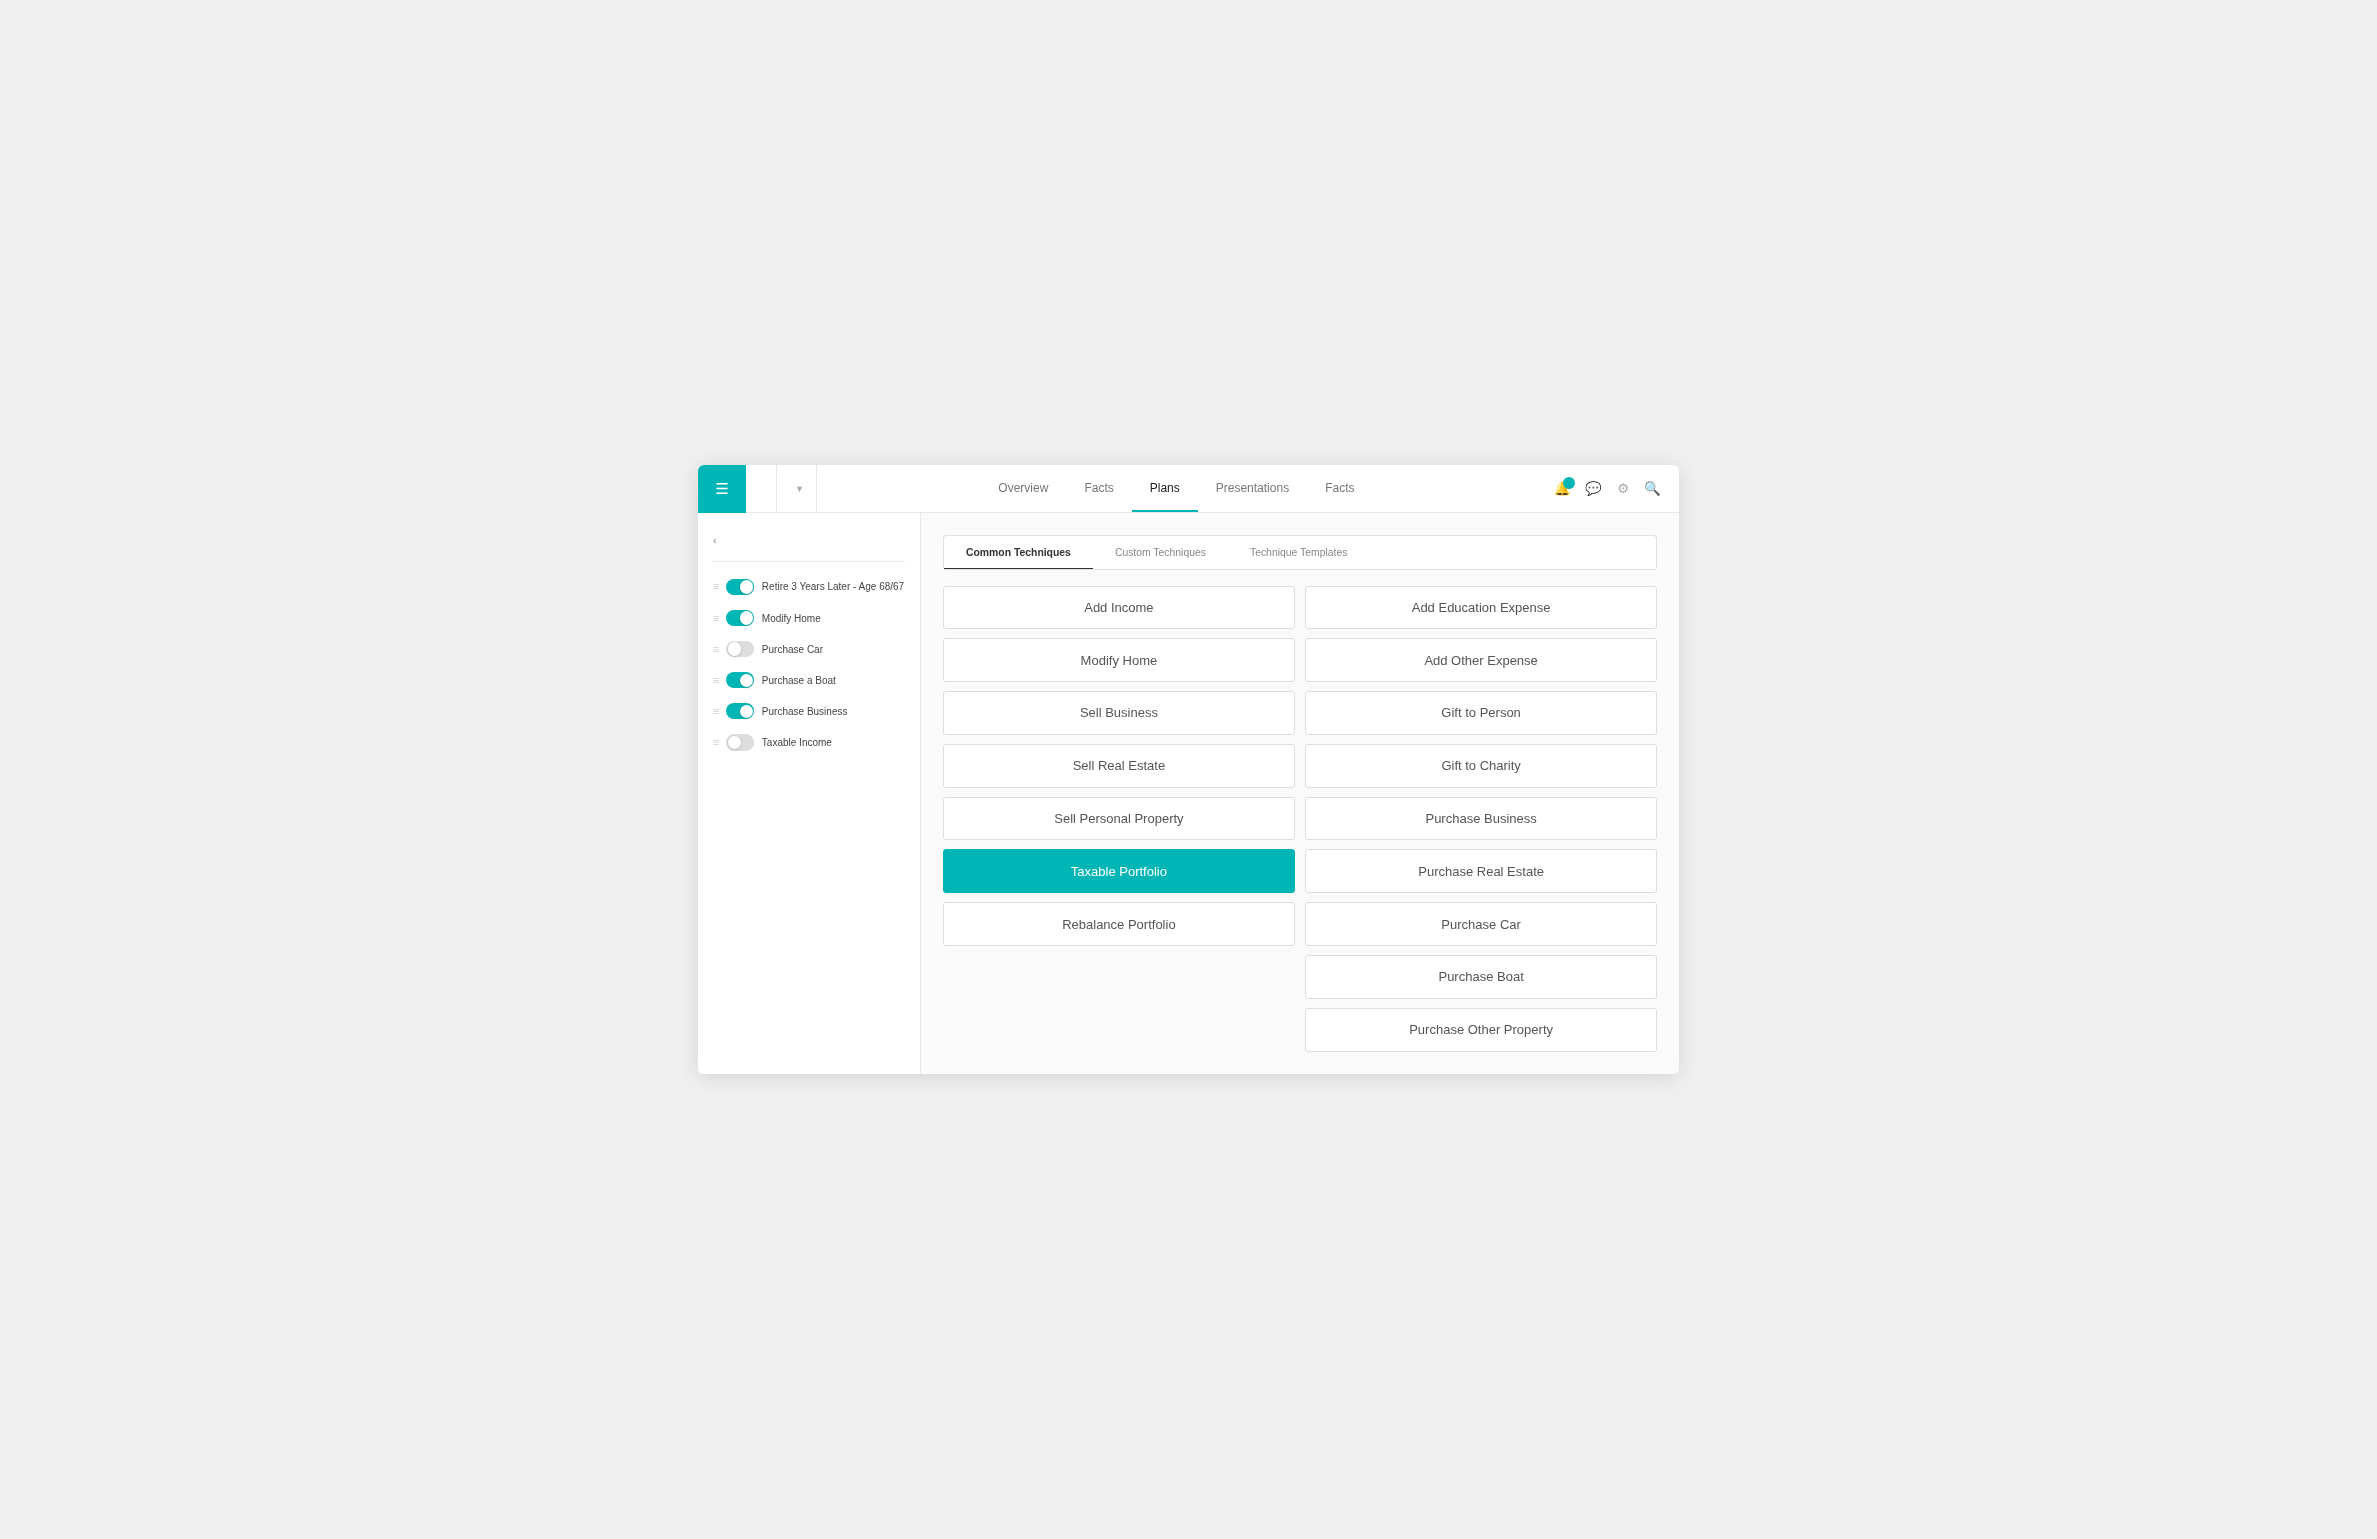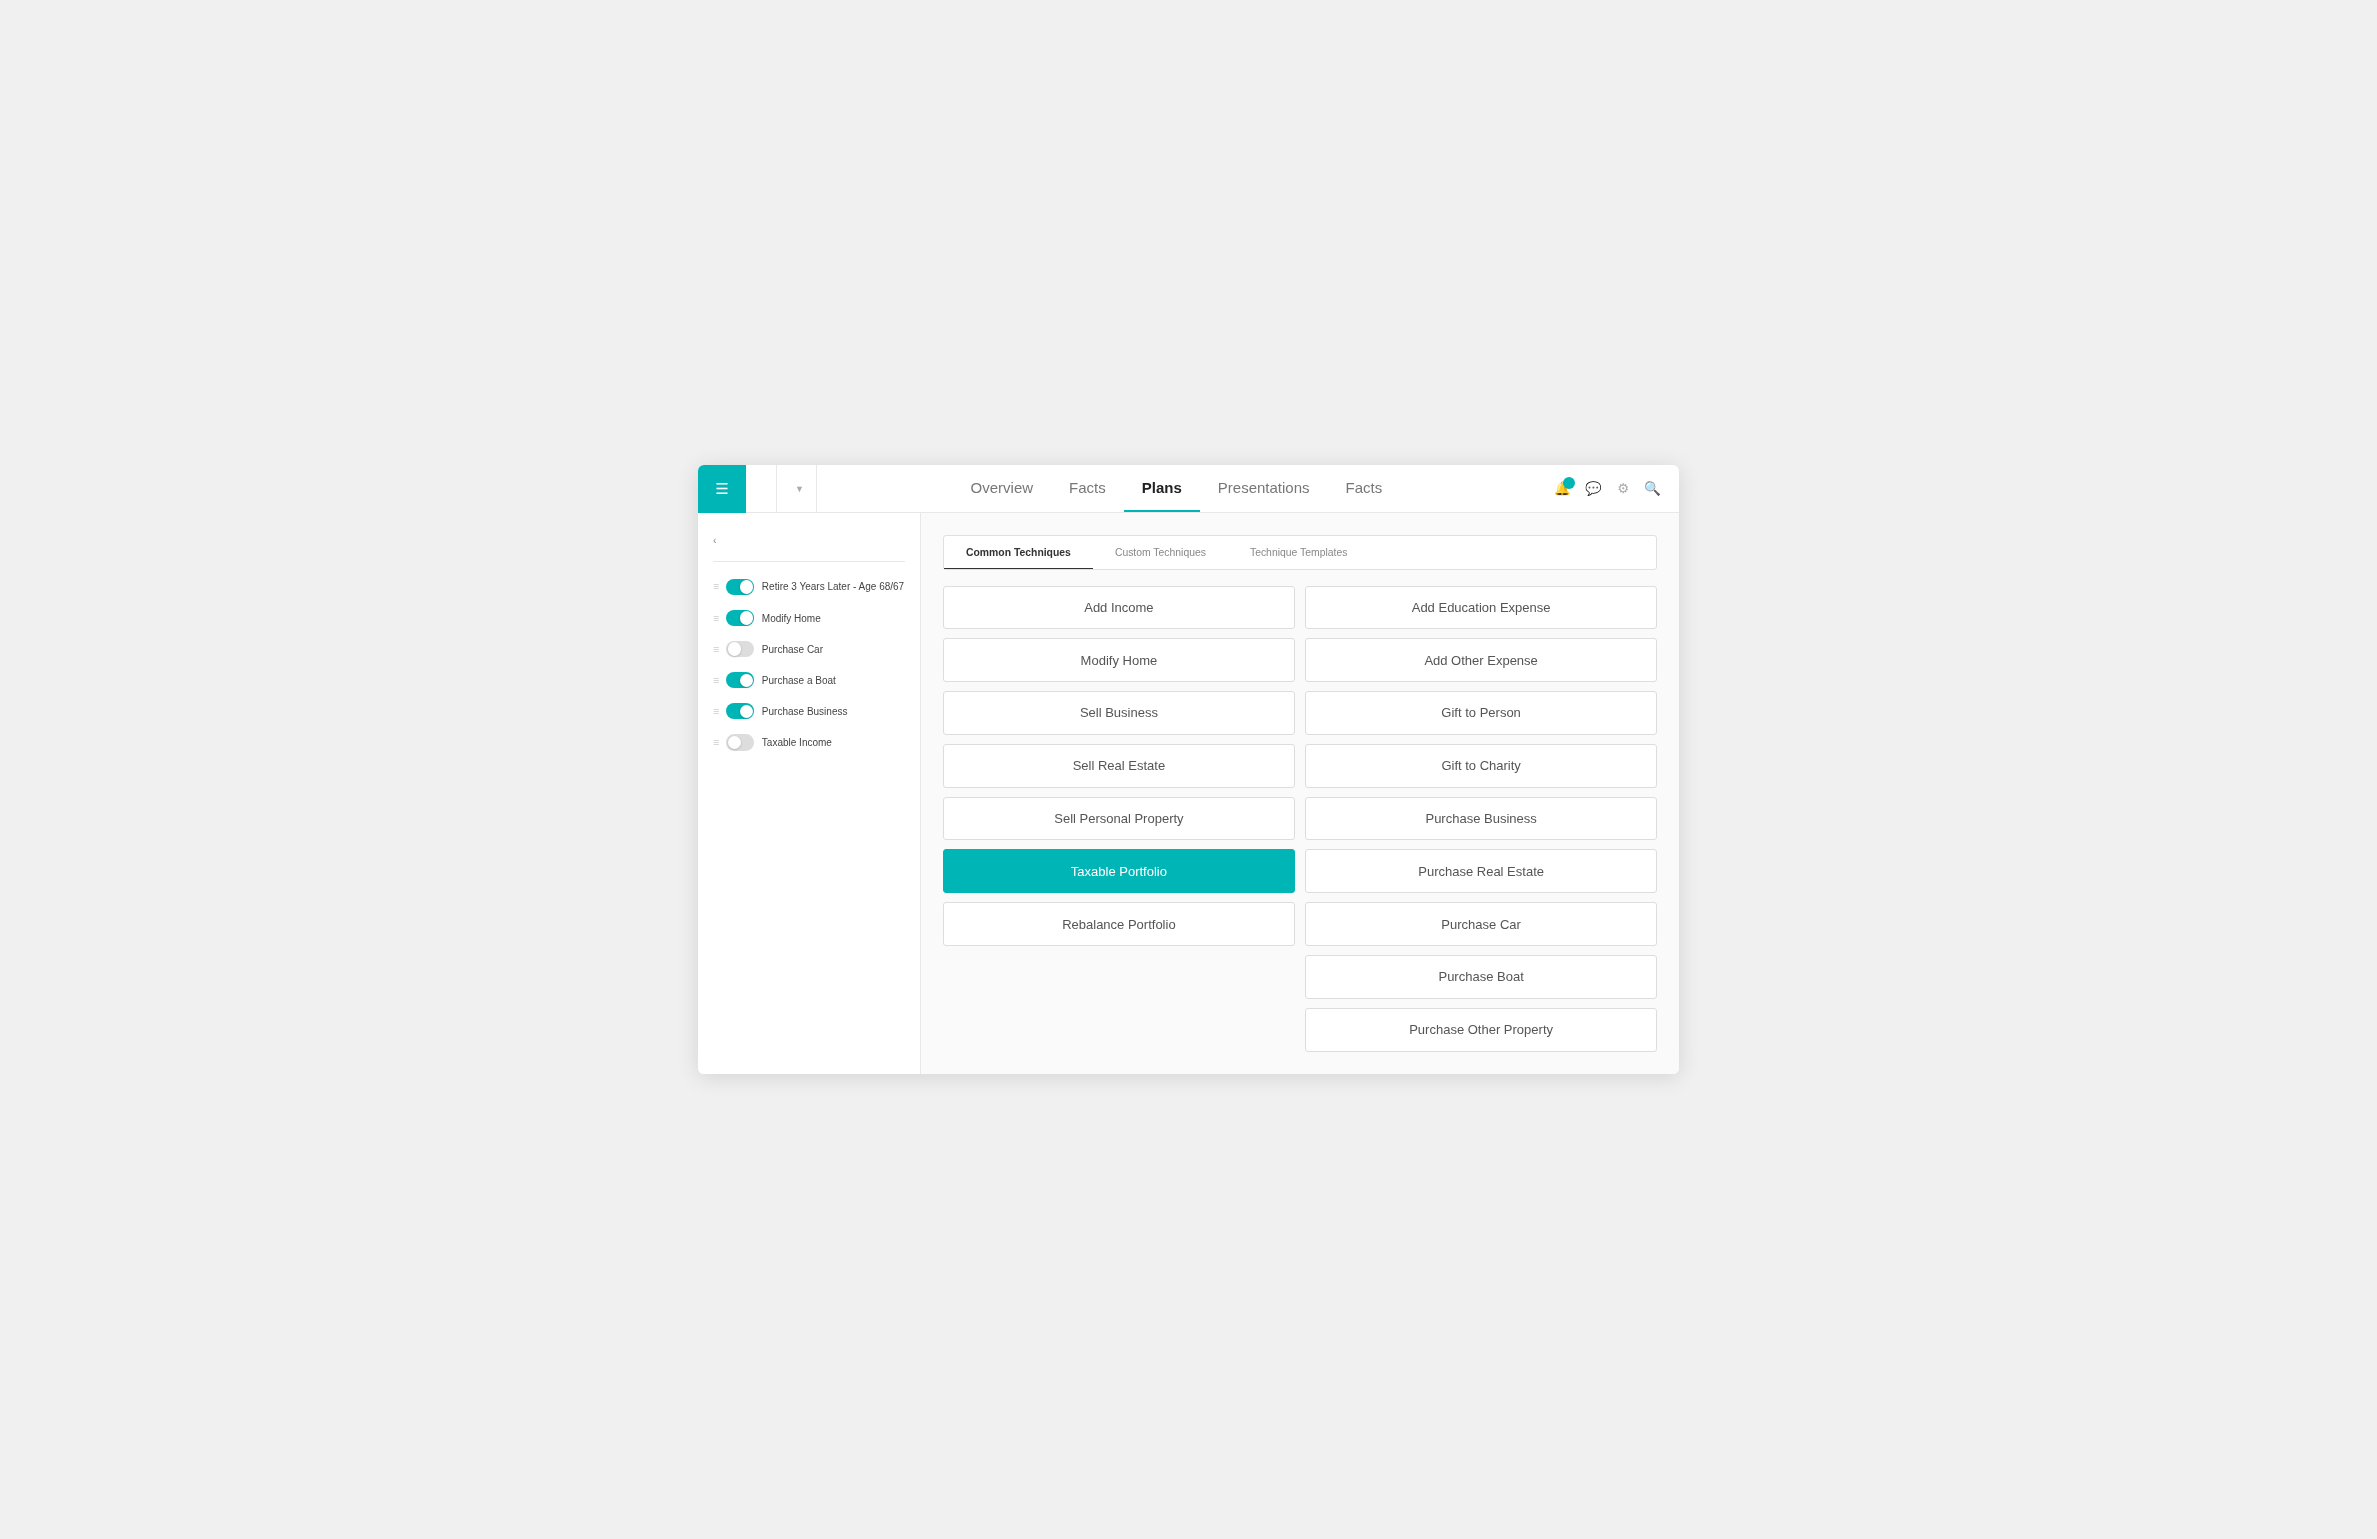--- a/index.html
+++ b/index.html
@@ -75,29 +75,29 @@
       gap: 0;
       flex: 1;
       justify-content: center;
       height: 100%;
     }
     .nav-item {
       padding: 0 18px;
       height: 100%;
       display: flex;
       align-items: center;
-      font-size: 15px;
+      font-size: 12px;
       color: #777;
       cursor: pointer;
       position: relative;
       border-bottom: 2.2px solid transparent;
     }
     .nav-item.active {
       color: #222;
-      font-weight: 700;
+      font-weight: 400;
       border-bottom: 2.2px solid #00b5b5;
     }
     .header-actions {
       display: flex;
       align-items: center;
       gap: 15px;
       padding: 0 18px;
     }
     .header-icon {
       color: #aaa;

